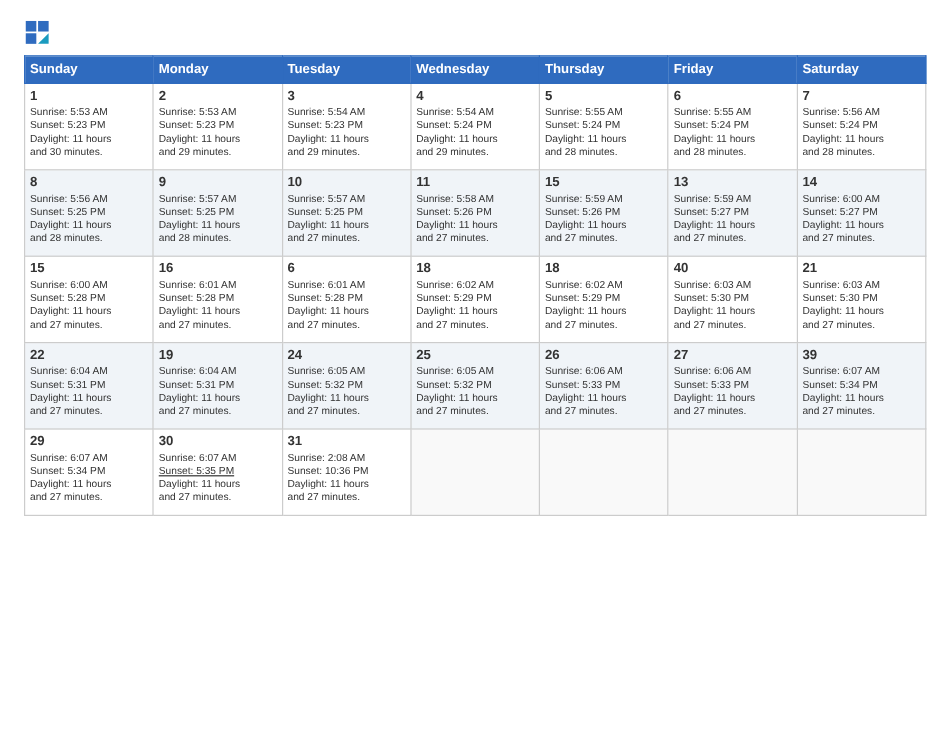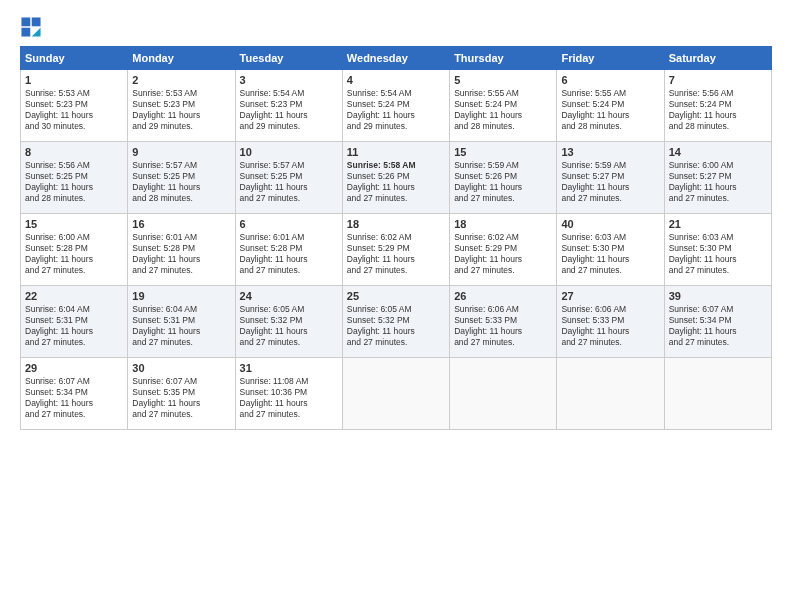--- a/index.html
+++ b/index.html
@@ -202,21 +202,21 @@
           </td>
           <td>
             <span class="day-num">10</span>
             <span style="display: block;">Sunrise: 5:57 AM</span>
             <span style="display: block;">Sunset: 5:25 PM</span>
             <span style="display: block;">Daylight: 11 hours</span>
             <span style="display: block;">and 27 minutes.</span>
           </td>
           <td>
             <span class="day-num">11</span>
-            <span style="display: block; font-weight: bold;">Sunrise: 5:58 AM</span>
+            <span style="display: block;">Sunrise: 5:58 AM</span>
             <span style="display: block;">Sunset: 5:26 PM</span>
             <span style="display: block;">Daylight: 11 hours</span>
             <span style="display: block;">and 27 minutes.</span>
           </td>
           <td>
             <span class="day-num">15</span>
             <span style="display: block;">Sunrise: 5:59 AM</span>
             <span style="display: block;">Sunset: 5:26 PM</span>
             <span style="display: block;">Daylight: 11 hours</span>
             <span style="display: block;">and 27 minutes.</span>
@@ -342,27 +342,27 @@
           <td>
             <span class="day-num">29</span>
             <span style="display: block;">Sunrise: 6:07 AM</span>
             <span style="display: block;">Sunset: 5:34 PM</span>
             <span style="display: block;">Daylight: 11 hours</span>
             <span style="display: block;">and 27 minutes.</span>
           </td>
           <td>
             <span class="day-num">30</span>
             <span style="display: block;">Sunrise: 6:07 AM</span>
-            <span style="display: block;">Sunset: 5:35 PM</span>
+            <span style="display: block; text-decoration: underline;">Sunset: 5:35 PM</span>
             <span style="display: block;">Daylight: 11 hours</span>
             <span style="display: block;">and 27 minutes.</span>
           </td>
           <td>
             <span class="day-num">31</span>
-            <span style="display: block;">Sunrise: 11:08 AM</span>
+            <span style="display: block;">Sunrise: 2:08 AM</span>
             <span style="display: block;">Sunset: 10:36 PM</span>
             <span style="display: block;">Daylight: 11 hours</span>
             <span style="display: block;">and 27 minutes.</span>
           </td>
           <td class="empty-cell"></td>
           <td class="empty-cell"></td>
           <td class="empty-cell"></td>
           <td class="empty-cell"></td>
         </tr>
       </tbody>

